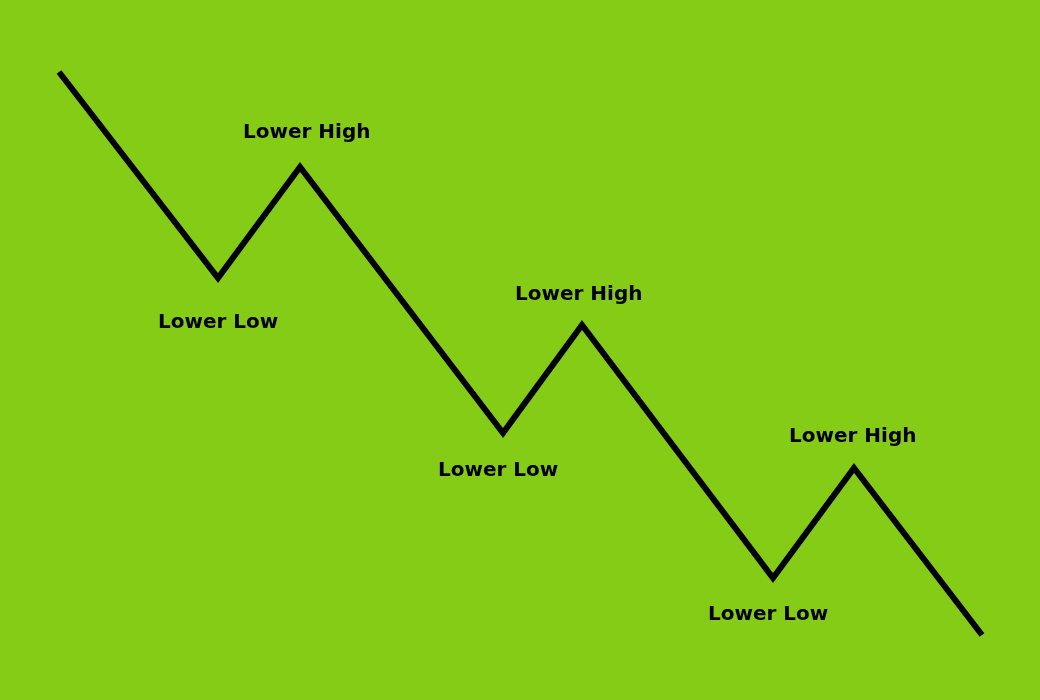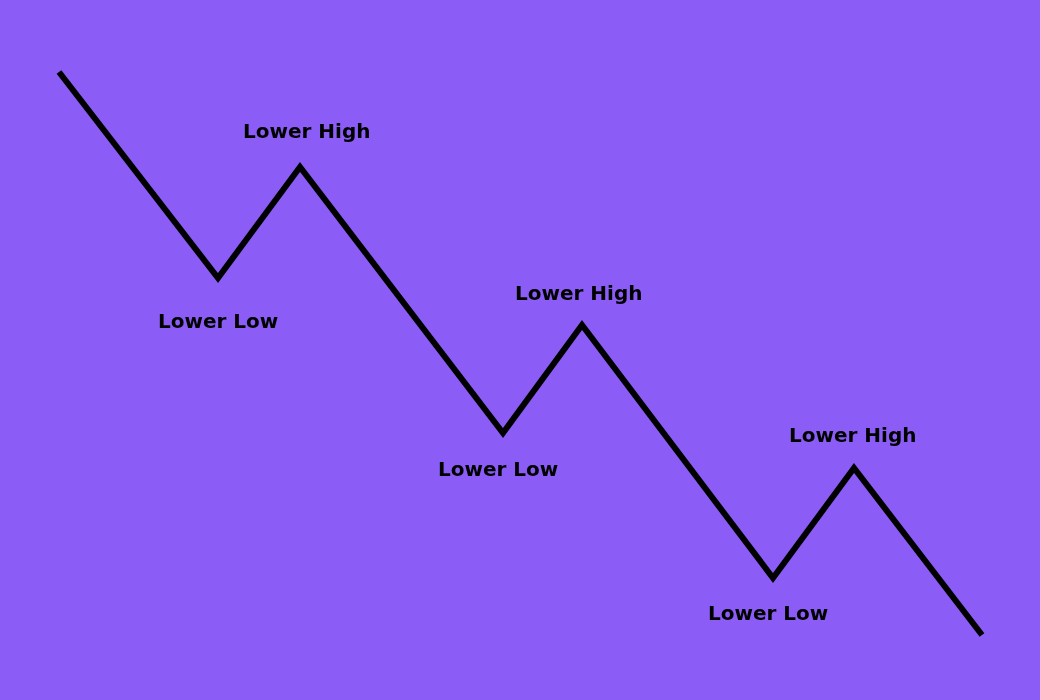--- a/index.html
+++ b/index.html
@@ -35,21 +35,21 @@
     font-size: 20px;
     line-height: 22px;
     color: #000000;
     white-space: nowrap;
     letter-spacing: 0px;
   }
 </style>
 </head>
 <body>
 
-<div id="chart-root" style="width: 1040px; height: 700px; background: #8b5cf6;">
+<div id="chart-root" style="width: 1040px; height: 700px; background: #84cc16;">
 
   <svg id="trend-svg" viewBox="0 0 1040 700" preserveAspectRatio="none" style="width: 1040px; height: 700px;">
     <polyline id="trend-polyline" fill="none" stroke="#000000" stroke-width="6" stroke-linecap="butt" stroke-linejoin="miter" points="59,72 218,278 300,167 503,433 582,325 773,578 854,468 982,635"></polyline>
   </svg>
 
   <div class="annotation-label" id="label-0" style="left: 243px; top: 120px;">Lower High</div>
   <div class="annotation-label" id="label-1" style="left: 158px; top: 310px;">Lower Low</div>
   <div class="annotation-label" id="label-2" style="left: 515px; top: 282px;">Lower High</div>
   <div class="annotation-label" id="label-3" style="left: 438px; top: 458px;">Lower Low</div>
   <div class="annotation-label" id="label-4" style="left: 789px; top: 424px;">Lower High</div>

